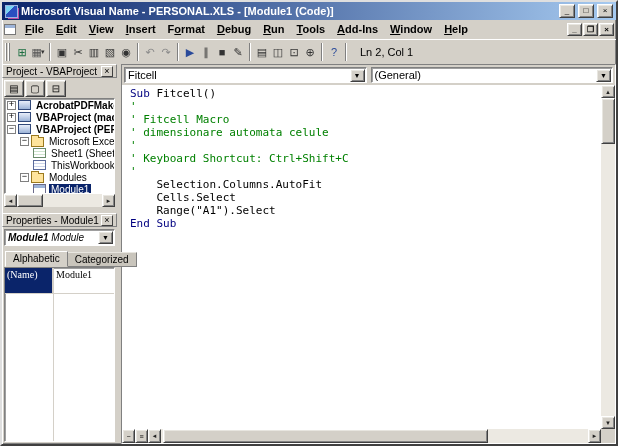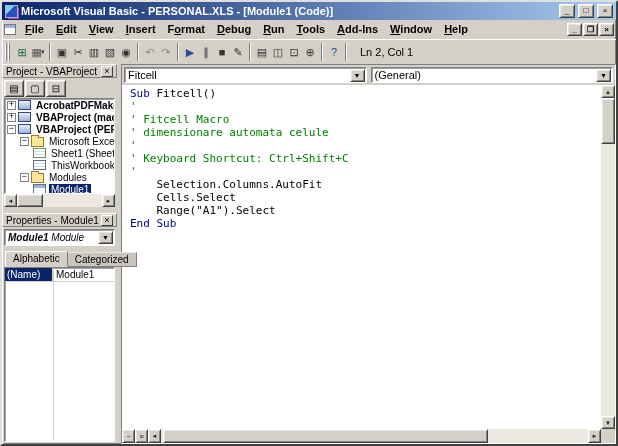--- a/index.html
+++ b/index.html
@@ -95,21 +95,21 @@
   .combo-text { flex:1; padding:0 3px; white-space:nowrap; overflow:hidden; font-size:10px; }
   .combo-btn { width:15px; height:13px; margin-right:1px; flex:none; text-align:center; font-size:7px; line-height:12px;
                background:#d4d0c8; border:1px solid; border-color:#fff #404040 #404040 #fff;
                box-shadow: inset 1px 1px 0 #e8e6e0, inset -1px -1px 0 #848484; }
   .tabs { flex:none; display:flex; align-items:flex-end; padding:2px 3px 0; height:19px; font-size:10px; }
   .tab { padding:1px 7px 2px; background:#d4d0c8; border:1px solid; border-color:#fff #808080 #d4d0c8 #fff; position:relative; z-index:2; }
   .tab:not(.active) { background:#c9c5bc; padding-bottom:1px; margin-left:-1px; z-index:1;
                       border-color:#e8e6e0 #808080 #808080 #e8e6e0; }
   .prop-grid { flex:1; margin:0 2px 2px; font-size:10px; position:relative; overflow:hidden; }
   .prop-grid::after { content:""; position:absolute; top:0; bottom:0; left:48px; width:1px; background:#d4d0c8; }
-  .prop-row { display:flex; height:14px; border-bottom:1px solid #d4d0c8; position:relative; z-index:2; }
+  .prop-row { display:flex; height:26px; border-bottom:1px solid #d4d0c8; position:relative; z-index:2;font-family:Liberation Serif, serif; }
   .prop-name { width:48px; flex:none; padding:1px 2px; border-right:1px solid #d4d0c8; }
   .prop-name.sel { background:#0a246a; color:#fff; }
   .prop-value { flex:1; padding:1px 3px; }
 
   
   .code-win { flex:1; min-width:0; display:flex; flex-direction:column; background:#d4d0c8;
               border:1px solid; border-color:#808080 #fff #fff #808080; }
   .combo-row { height:20px; flex:none; display:flex; gap:4px; padding:2px; }
   .combo-row .combo { flex:1; height:16px; }
   .combo-row .combo-text { font-size:11px; }
@@ -128,21 +128,21 @@
   .h-scroll .sb-thumb { top:0; bottom:0; left:2px; width:76%; }
   .sb-corner { width:14px; height:14px; flex:none; background:#d4d0c8; }
 </style>
 </head>
 <body>
 
 <div class="window">
 
   <div class="titlebar">
     <span class="app-icon"></span>
-    <span class="title-text">Microsoft Visual Basic - PERSONAL.XLS - [Module1 (Code)]</span>
+    <span class="title-text">Microsoft Visual Name - PERSONAL.XLS - [Module1 (Code)]</span>
     <span class="ctl">_</span>
     <span class="ctl">□</span>
     <span class="ctl">×</span>
   </div>
 
   <div class="menubar">
     <span class="child-icon"></span>
     <div class="menu-items">
         <span class="menu-item"><u>F</u>ile</span>
         <span class="menu-item"><u>E</u>dit</span>

